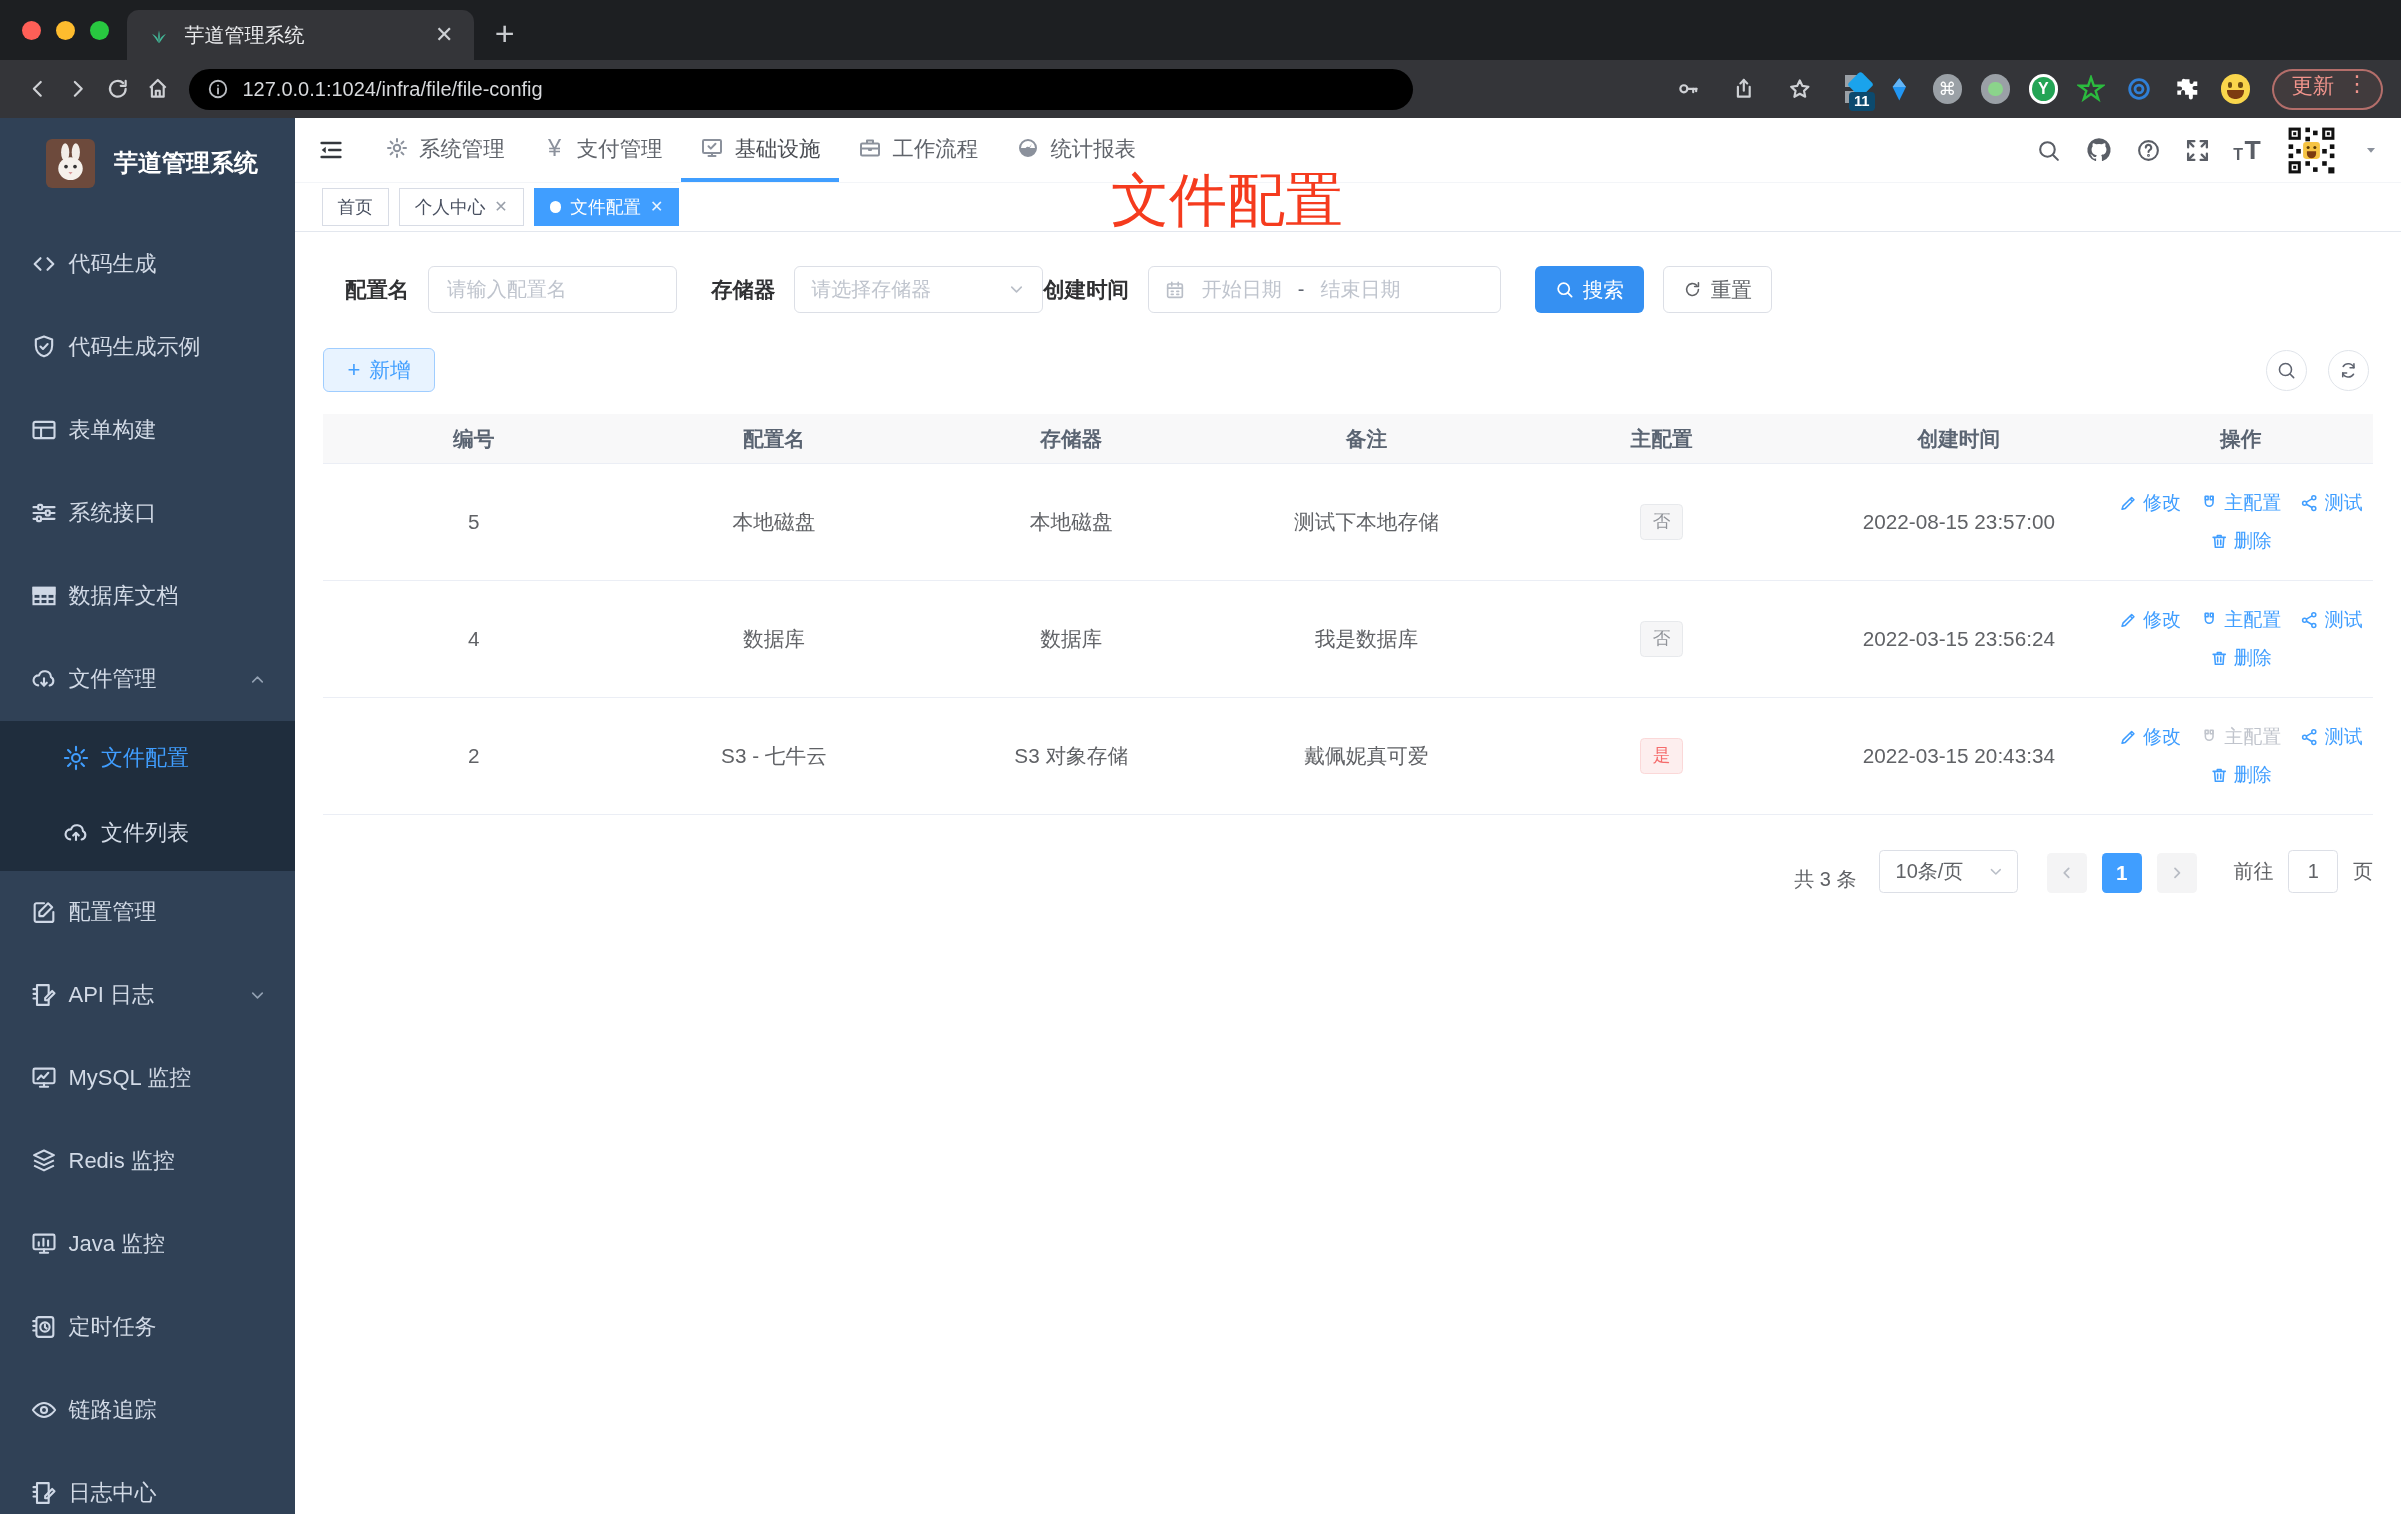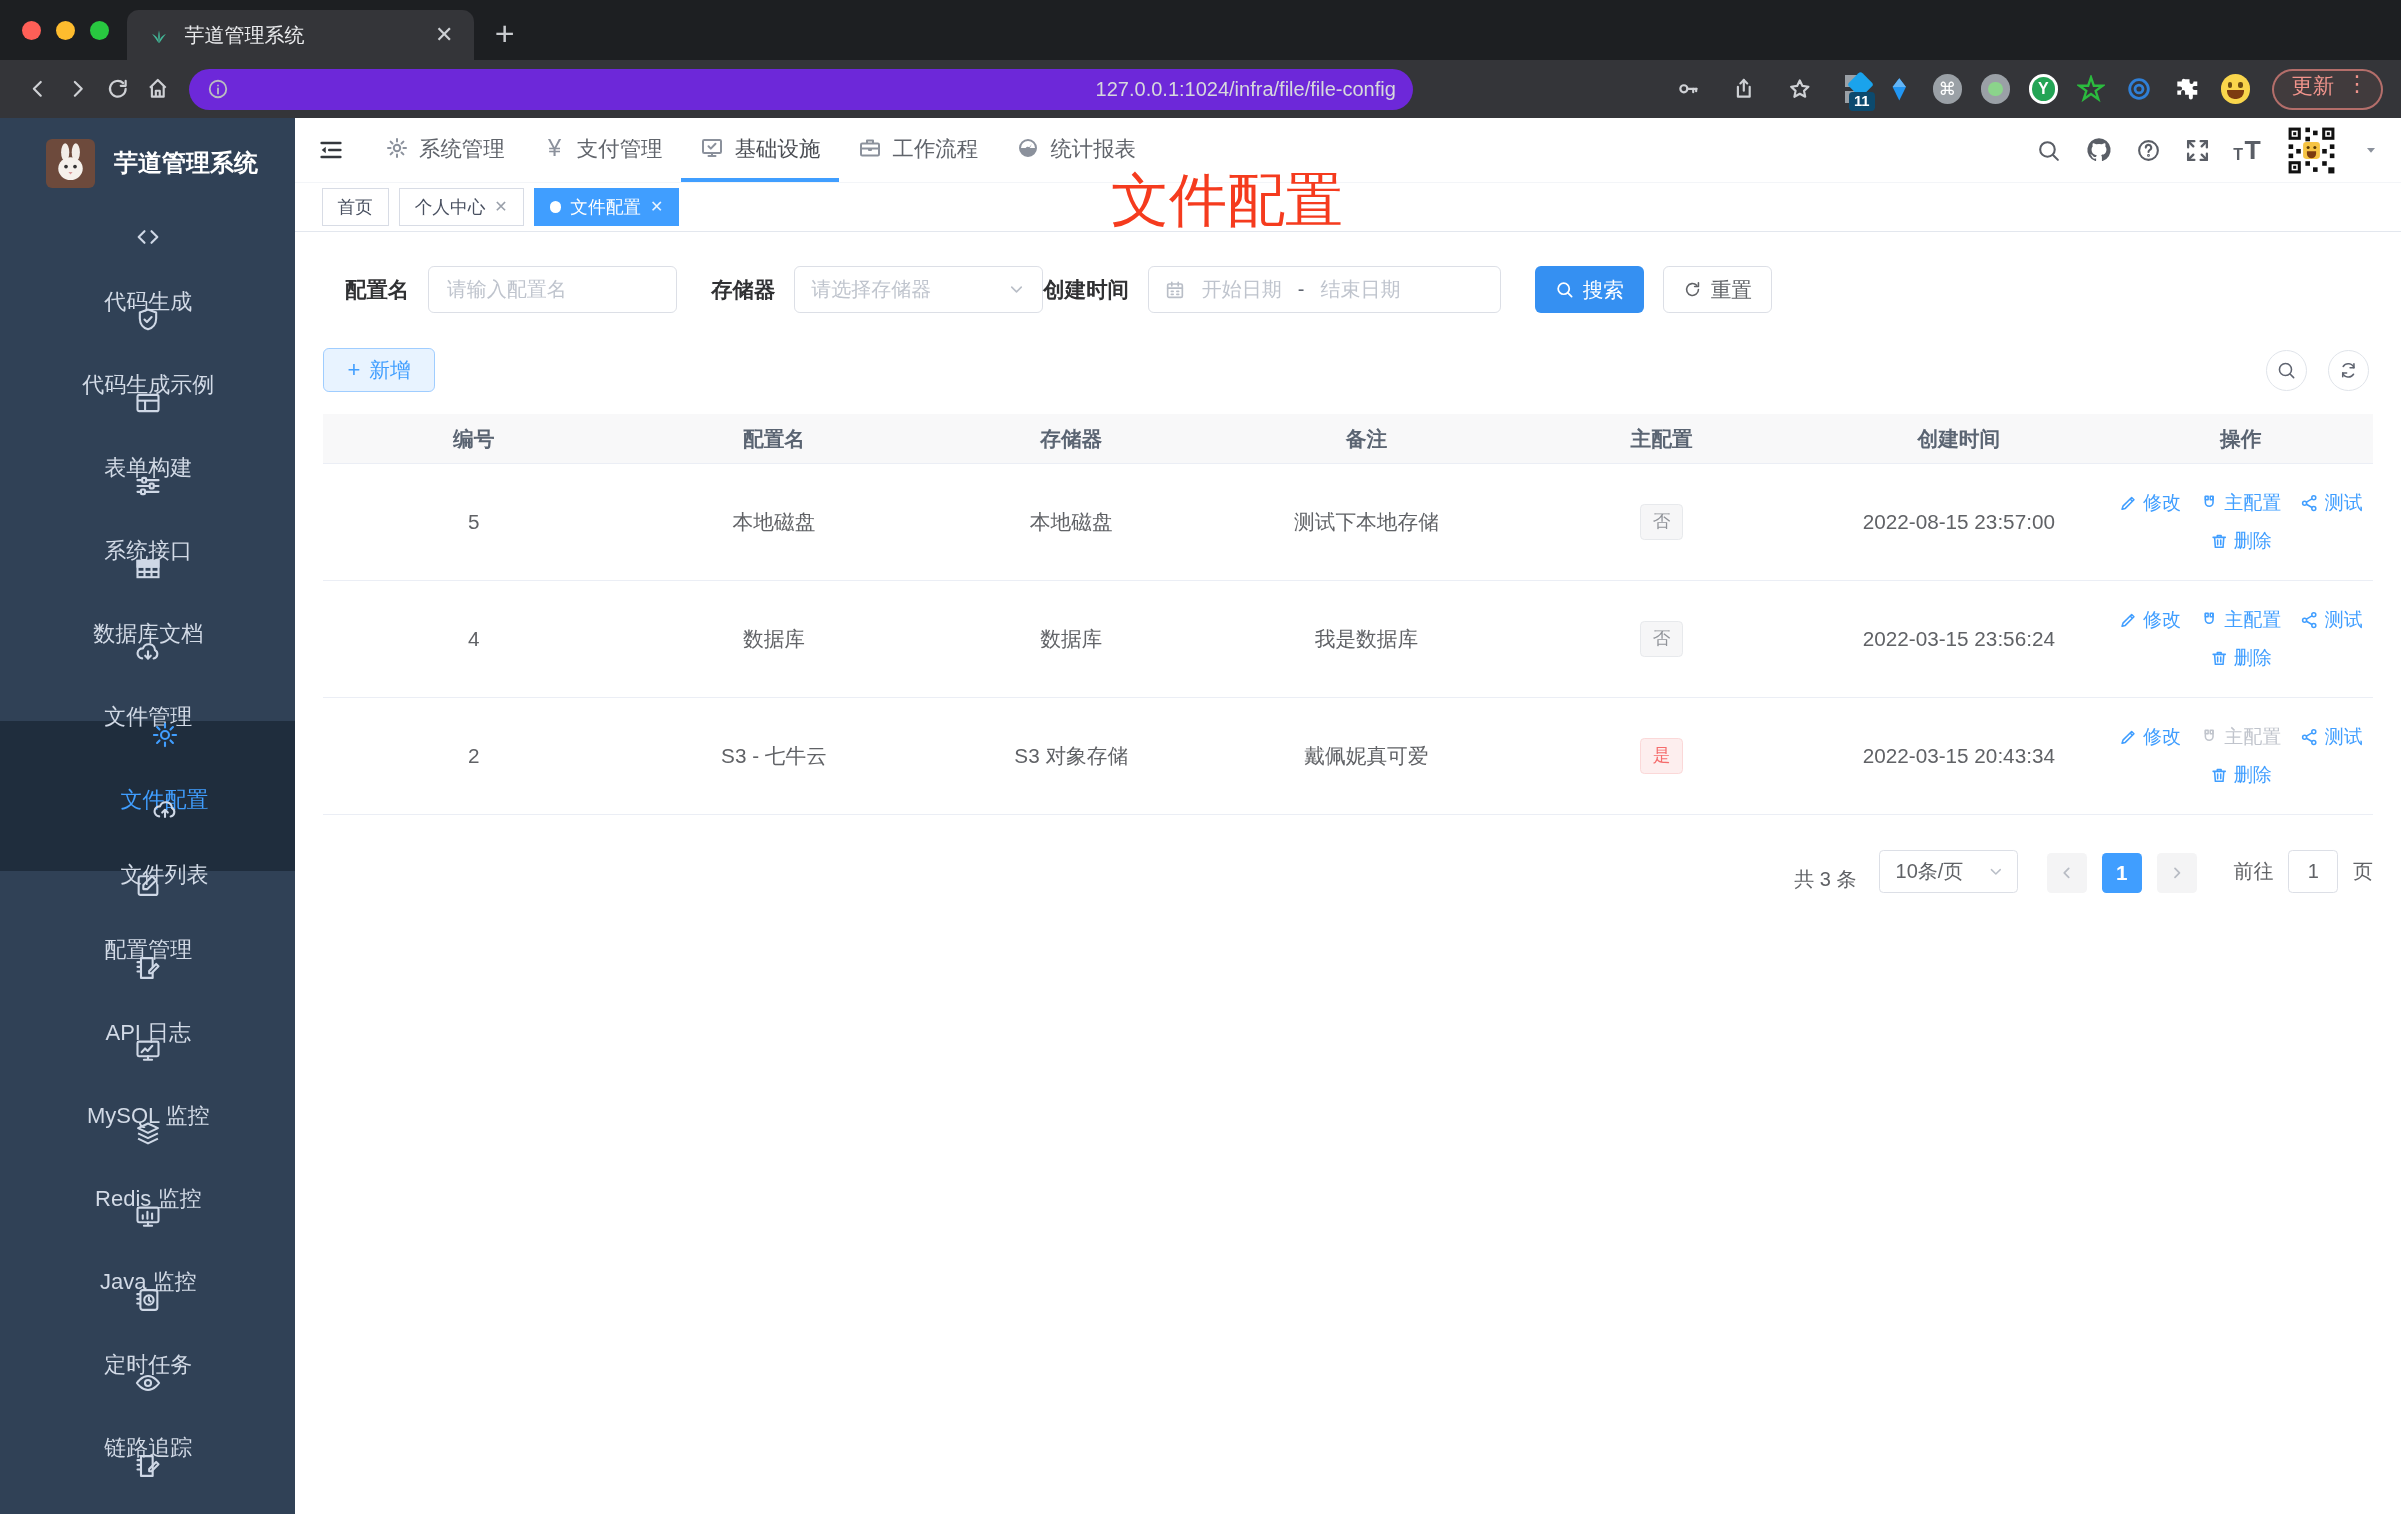--- a/index.html
+++ b/index.html
@@ -13,22 +13,22 @@
   .light { width:19px; height:19px; border-radius:50%; }
   .l-red{background:#ff5f57;} .l-yellow{background:#febc2e;} .l-green{background:#28c840;}
   .btab { margin-left:127px; width:347px; height:50px; background:#343539; border-radius:11.8px 11.8px 0 0;
           display:flex; align-items:center; gap:14.8px; padding:0 20.7px; color:#e9eaec; font-size:20px; }
   .btab-title { flex:1; white-space:nowrap; overflow:hidden; }
   .btab-close { color:#cdd0d4; font-size:22px; line-height:1; }
   .newtab { color:#c9cbcf; font-size:34px; font-weight:300; margin:0 0 10.3px 20.7px; line-height:1; }
 
   .toolbar { height:58px; background:#343539; display:flex; align-items:center; padding:0 17.7px; color:#d3d5d9; }
   .tbtn { width:40px; height:40px; display:flex; align-items:center; justify-content:center; color:#cfd1d5; }
-  .urlpill { width:1224px; height:41px; background:#6d28d9; border-radius:20.7px; display:flex; align-items:center;
-             gap:13.3px; padding:0 17.7px; font-size:20px; color:#d7d9dc; margin:0 11.8px;justify-content:space-between; }
+  .urlpill { width:1224px; height:41px; background:#000000; border-radius:20.7px; display:flex; align-items:center;
+             gap:13.3px; padding:0 17.7px; font-size:20px; color:#d7d9dc; margin:0 11.8px; }
   .chrome-right { margin-left:auto; display:flex; align-items:center; gap:16px; }
   .ext { width:32px; height:32px; display:flex; align-items:center; justify-content:center; position:relative; }
   .ext-badge { position:absolute; right:-7.4px; bottom:-5.9px; background:#0c4a6e; color:#fff; font-size:14.8px;
                padding:1.5px 5.2px; border-radius:3.7px; font-weight:700; }
   .tiles { display:flex; flex-direction:column; gap:4.4px; }
   .tiles i { width:11.8px; height:11.8px; background:#9aa0a6; display:block; }
   .kite { width:19px; height:19px; background:#1aa3ec; transform:rotate(45deg); border-radius:3px; }
   .circ { width:29.5px; height:29.5px; border-radius:50%; display:flex; align-items:center; justify-content:center; }
   .c-gray { background:#9aa0a6; color:#fff; font-size:17.7px; }
   .c-rec { background:#9aa0a6; } .c-rec i{ width:14.8px;height:14.8px;border-radius:50%;background:#8bd48b; display:block;}
@@ -42,21 +42,21 @@
             display:flex; align-items:flex-start; gap:11.8px; padding:0 13.3px 0 17.7px; font-size:21.4px;
             background:rgba(242,139,130,.07); margin-left:4.4px; }
   .vdots { font-size:22px; letter-spacing:0; color:#f1948c; }
 
   
   .app { display:flex; height:1397px; }
   .sidebar { width:295px; flex:none; background:#304156; color:#d2dae6; overflow:hidden; }
   .logo { height:90px; display:flex; align-items:center; gap:19px; padding-left:46px; }
   .logo-title { font-size:24px; font-weight:700; color:#fff; white-space:nowrap; }
   .menu { margin-top:14.8px; }
-  .mi { height:83px; display:flex; align-items:center; gap:36px; padding:0 28px 0 29.5px; font-size:22px; color:#d2dae6; cursor:pointer;flex-direction:column; }
+  .mi { height:83px; display:flex; align-items:center; gap:11px; padding:0 28px 0 29.5px; font-size:22px; color:#d2dae6; cursor:pointer; }
   .mi .ic { width:28px; height:28px; flex:none; color:#cfd8e6; }
   .mi .chev { margin-left:auto; color:#93a1b3; }
   .sub { background:#1f2d3d; }
   .sub .mi { height:75px; padding-left:62px; }
   .mi.active, .mi.active .ic { color:#409eff; }
 
   .main { flex:1; min-width:0; position:relative; background:#fff; }
   .navbar { height:65px; display:flex; align-items:center; padding:0 22px; border-bottom:1.5px solid #f3f5f8; }
   .burger { color:#34383d; margin-right:20.7px; }
   .nav-item { height:63px; display:flex; align-items:center; gap:10.3px; padding:0 19px; font-size:21.4px;

